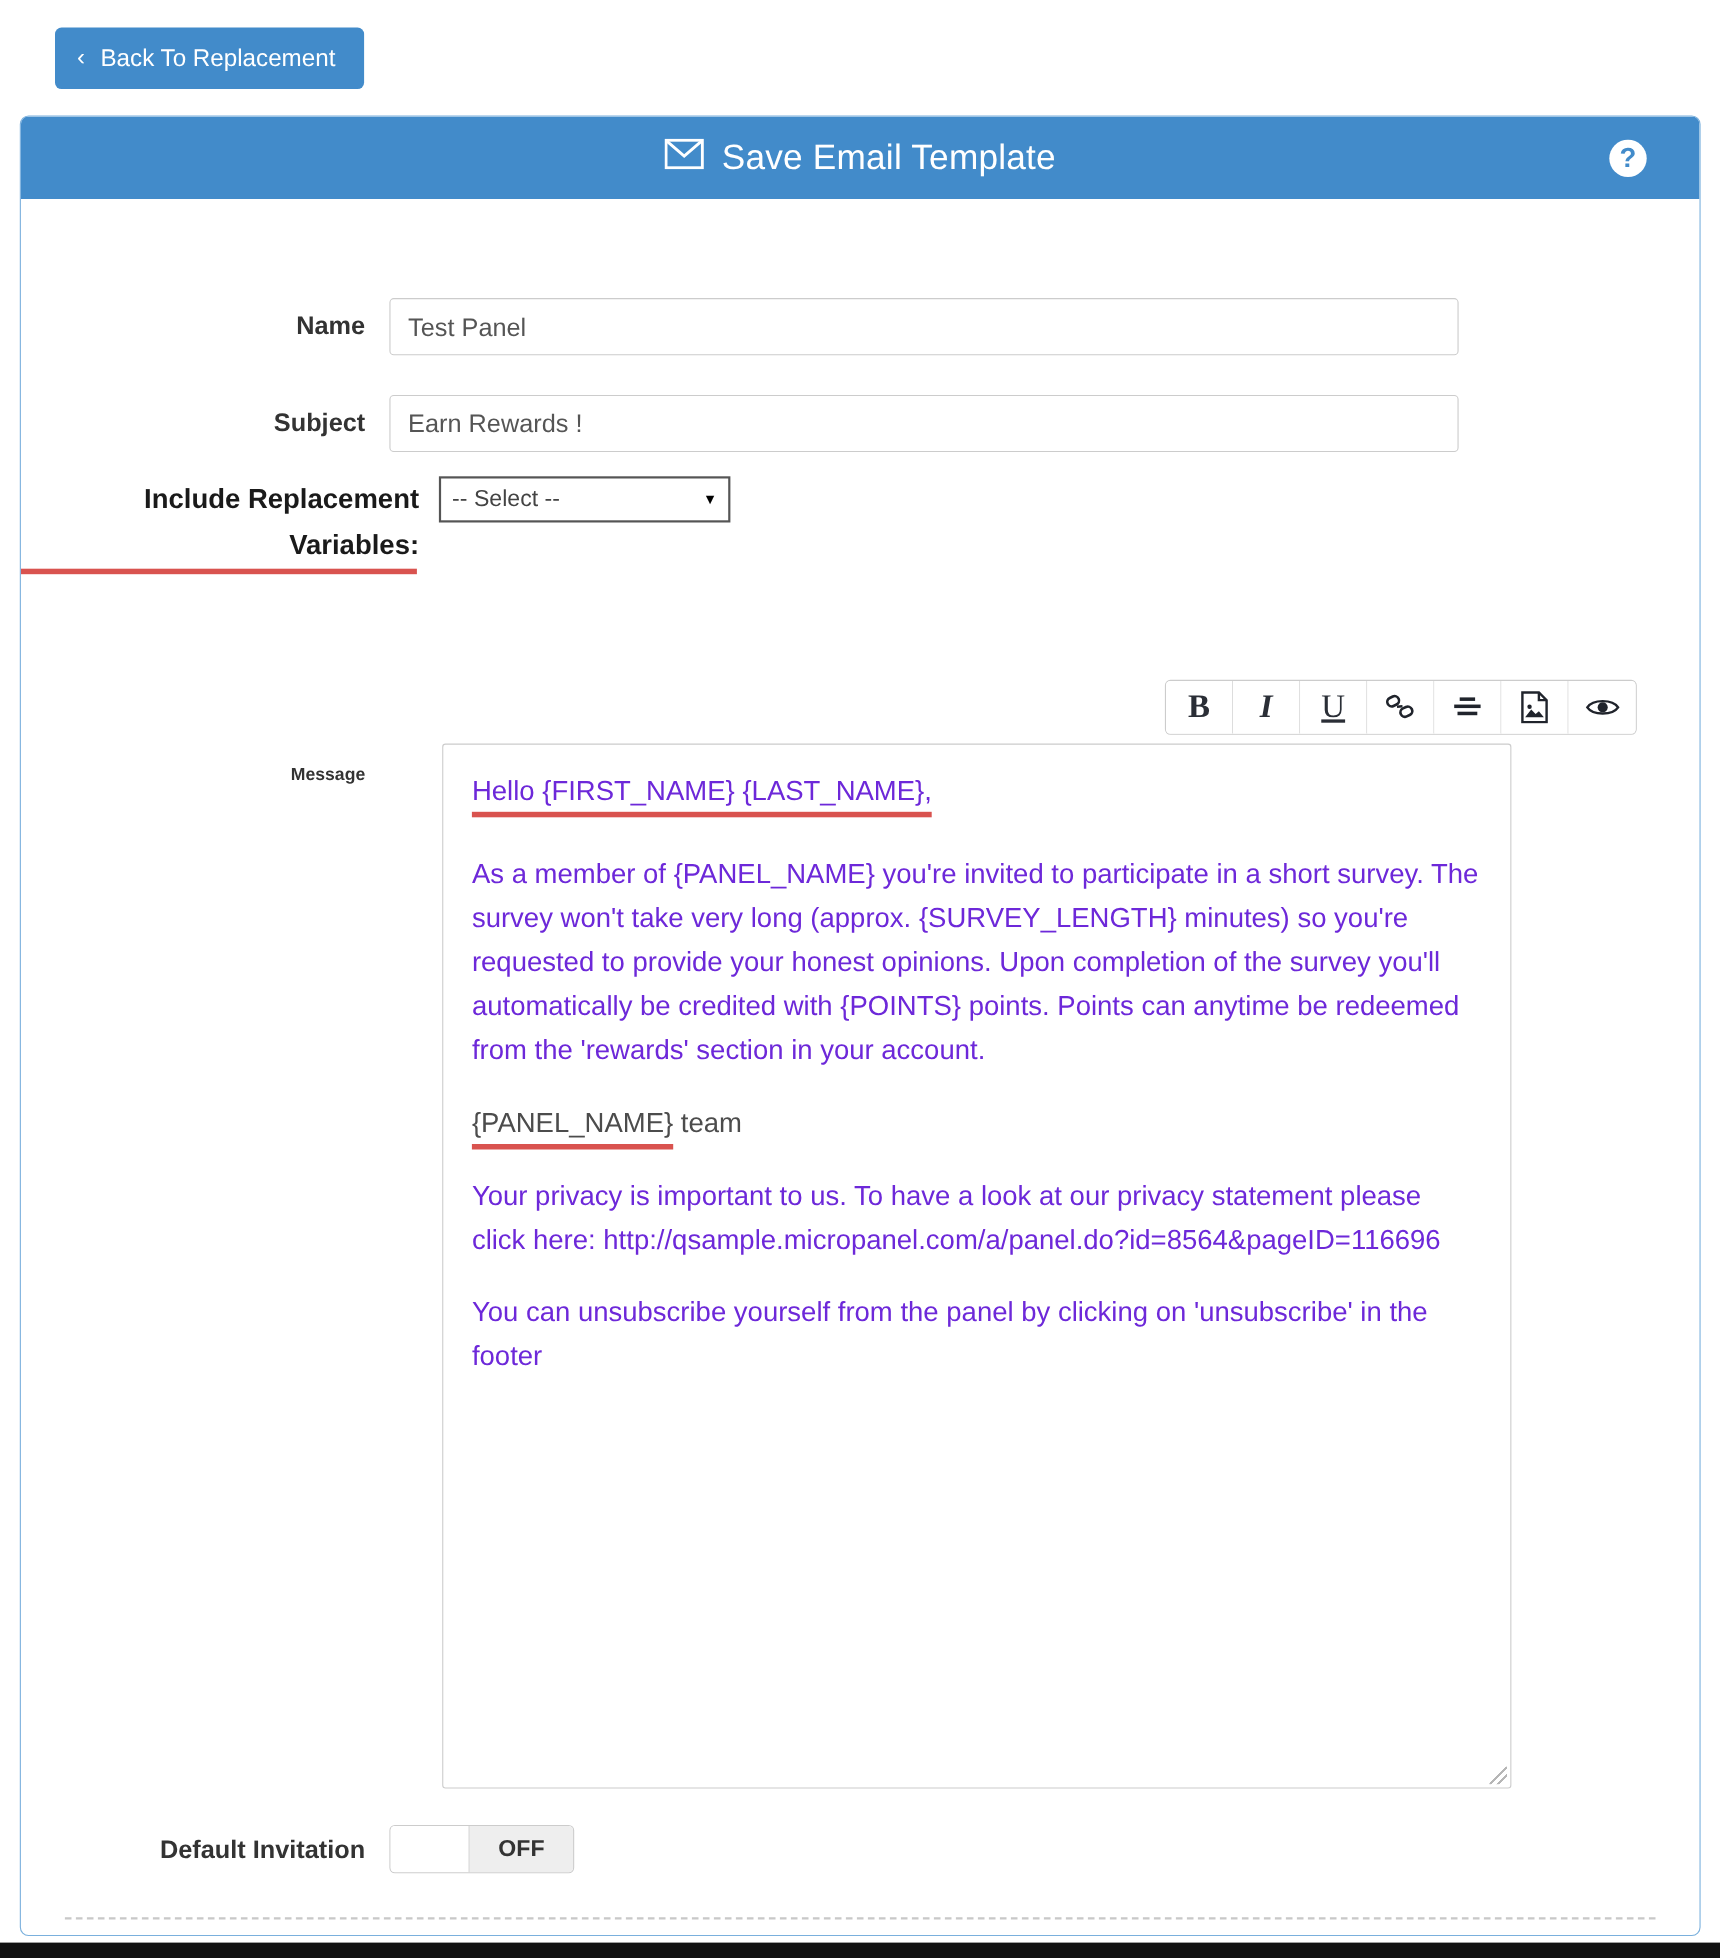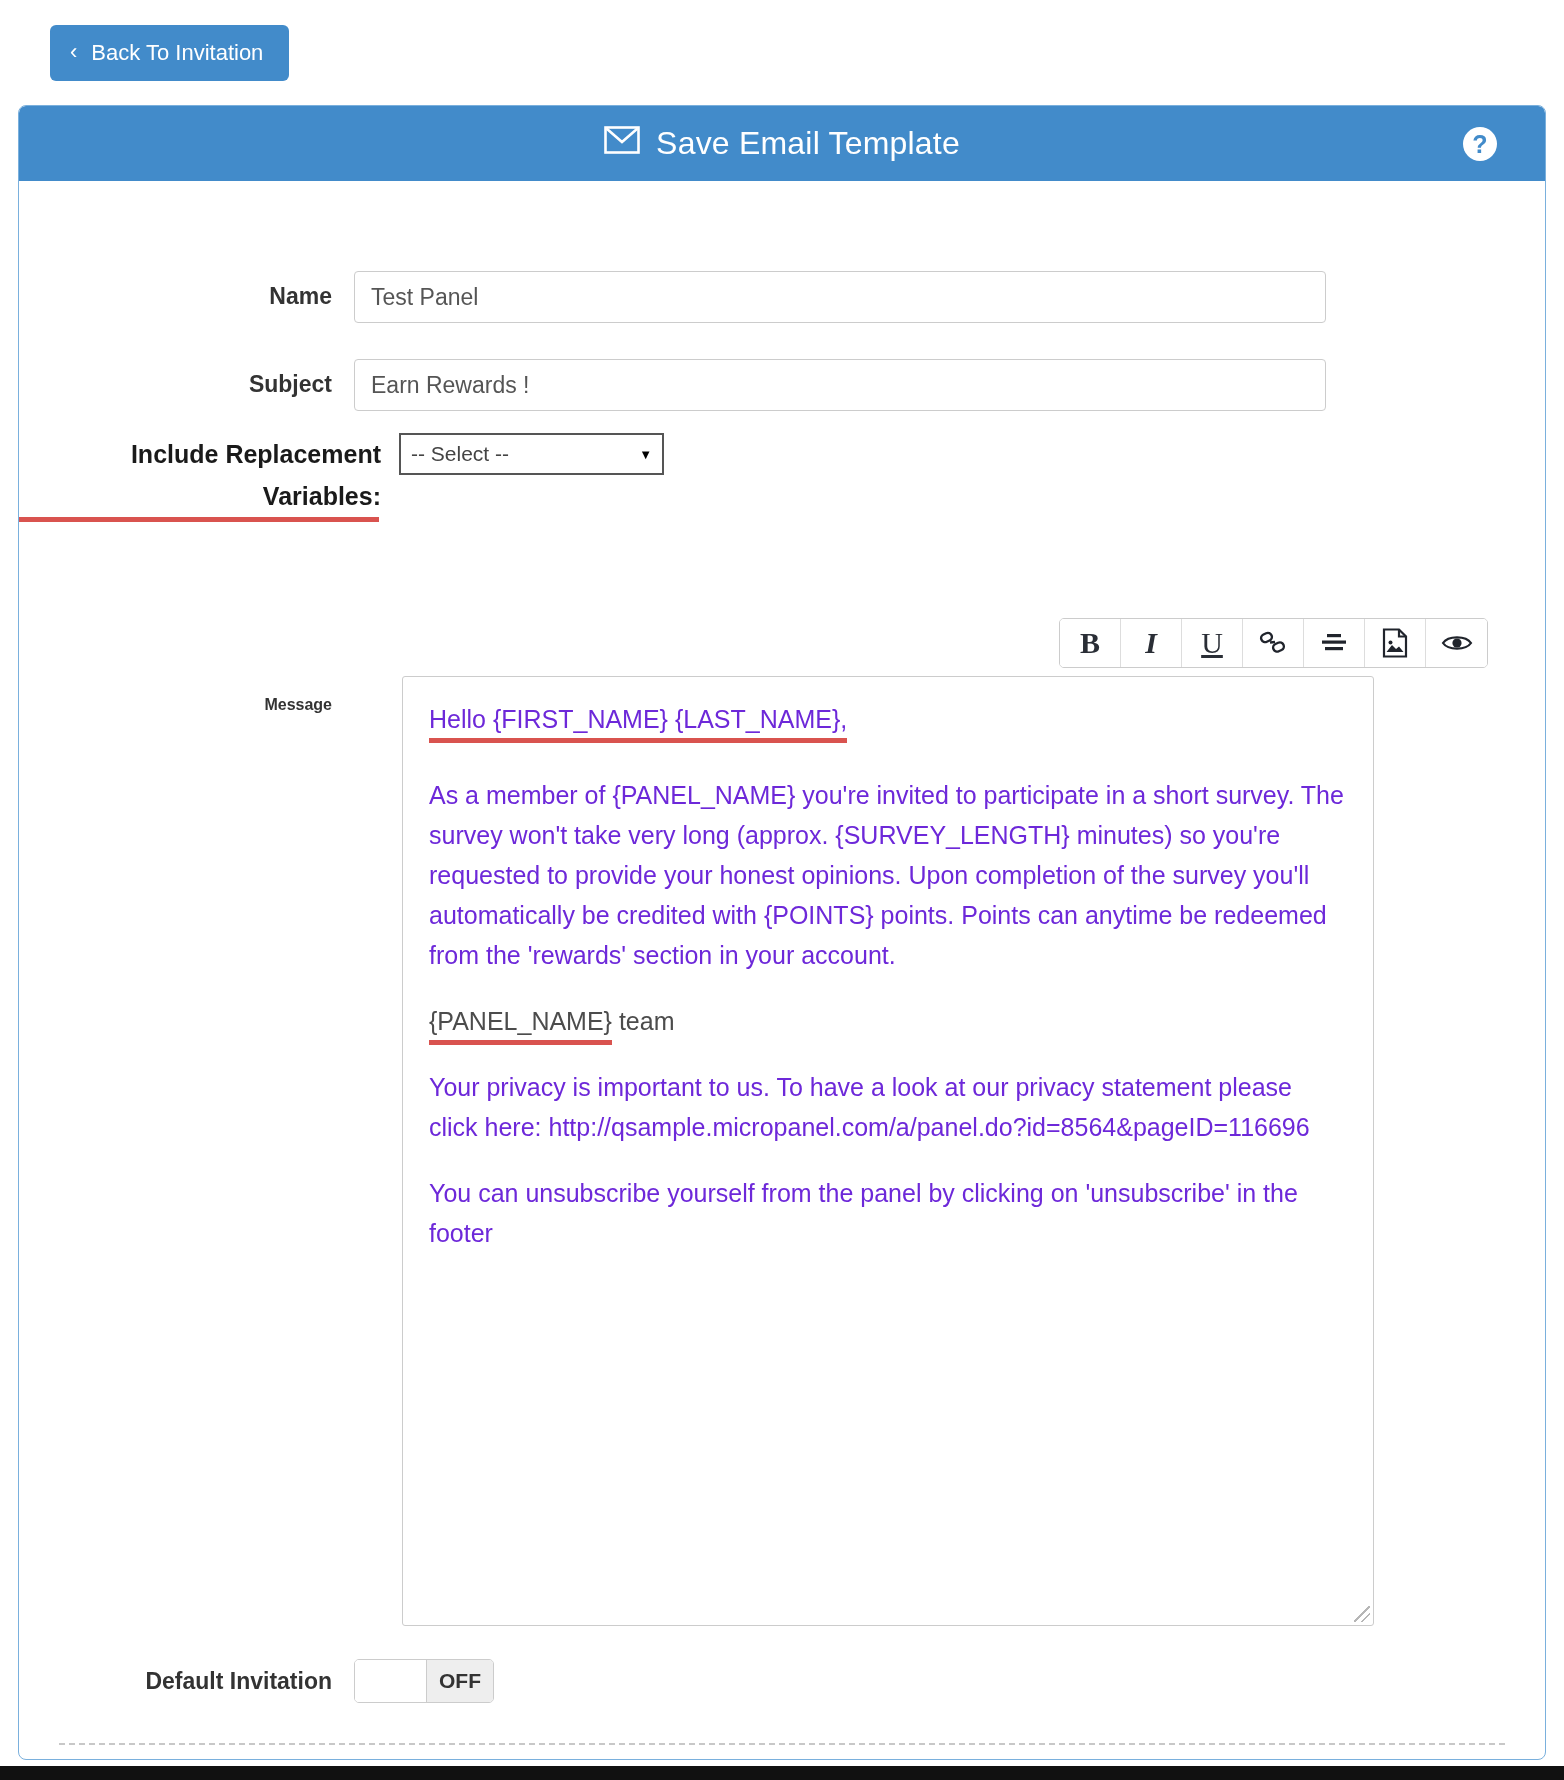--- a/index.html
+++ b/index.html
@@ -280,21 +280,21 @@
   .row-default {
     position: absolute;
     left: 0;
     top: 1478px;
     width: 100%;
     display: flex;
     align-items: center;
   }
   .row-default .lbl { line-height: 44px; }
   .toggle {
-    width: 140px;
+    width: 168px;
     height: 44px;
     border: 1px solid #cccccc;
     border-radius: 5px;
     background: #ffffff;
     display: flex;
     overflow: hidden;
     cursor: pointer;
   }
   .toggle .knob {
     width: 72px;
@@ -330,21 +330,21 @@
     background: #111111;
   }
 </style>
 </head>
 <body>
 
 <div class="page">
 
   <button class="back-btn">
     <span class="chev">‹</span>
-    <span>Back To Invitation</span>
+    <span>Back To Replacement</span>
   </button>
 
   <div class="panel">
 
     <div class="panel-head">
       <div class="panel-title">
         <span class="env-icon">
           <svg width="36" height="28" viewBox="0 0 36 28" fill="none" xmlns="http://www.w3.org/2000/svg">
             <rect x="1.5" y="1.5" width="33" height="25" stroke="#ffffff" stroke-width="2.6"></rect>
             <path d="M2.5 2.5 L18 16 L33.5 2.5" stroke="#ffffff" stroke-width="2.6" fill="none"></path>

